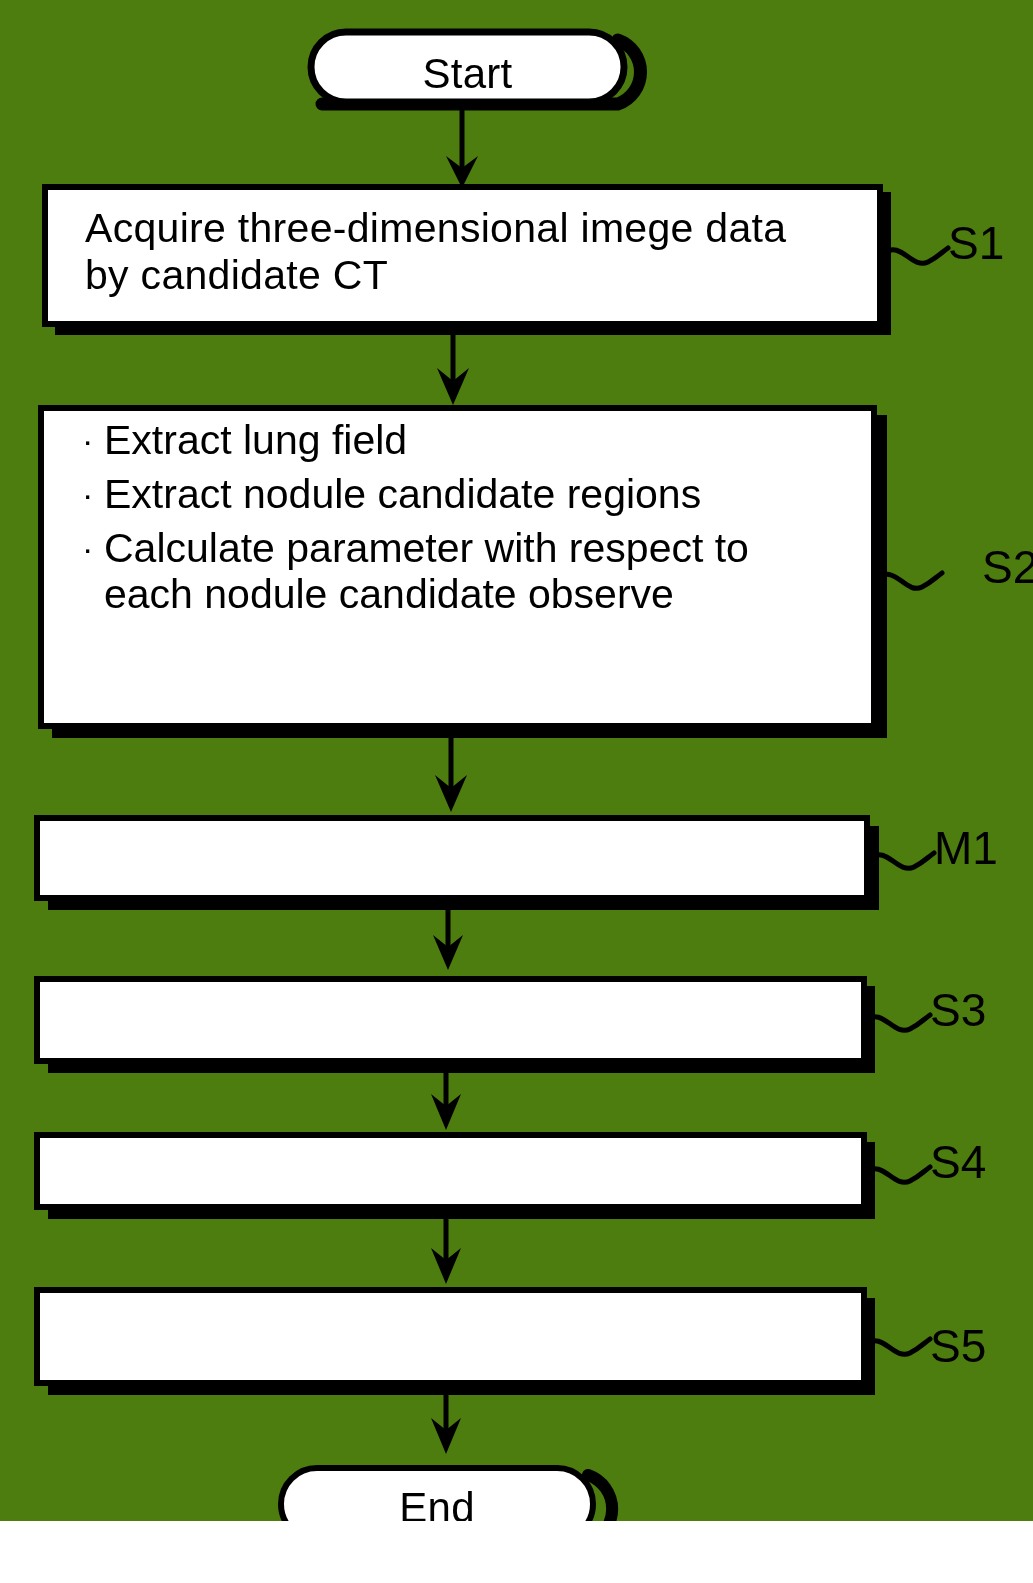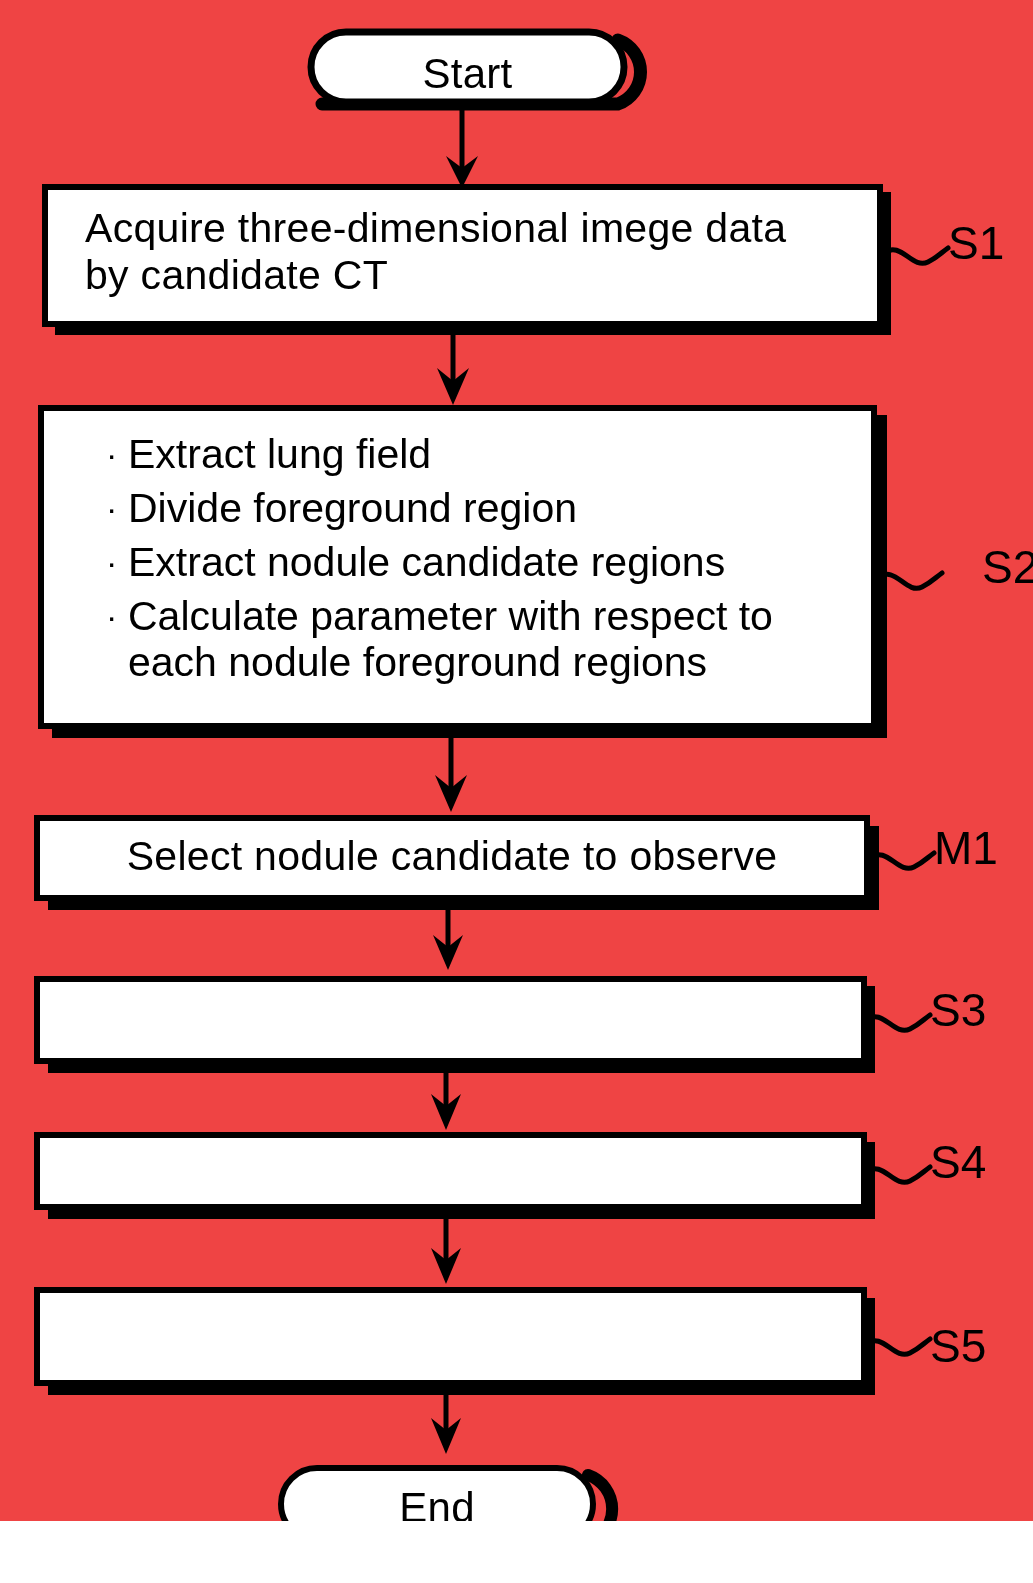--- a/index.html
+++ b/index.html
@@ -8,21 +8,21 @@
     background: #ffffff;
   }
   body {
     font-family: "Liberation Sans", "DejaVu Sans", sans-serif;
     color: #000000;
   }
   #canvas {
     position: relative;
     width: 1033px;
     height: 1521px;
-    background: #ef4444;
+    background: #4d7c0f;
     overflow: hidden;
     text-decoration: underline;
   }
   #flow-svg {
     position: absolute;
     left: 0;
     top: 0;
     width: 1033px;
     height: 1583px;
     display: block;
@@ -176,30 +176,28 @@
 
   </svg>
 
   <div class="node-text terminal-label" style="left:311px; top:50px; width:313px;">Start</div>
 
   <div class="node-text process-label" style="left:85px; top:205px; width:780px;">Acquire three-dimensional imege data</div>
   <div class="node-text process-label" style="left:85px; top:252px; width:780px;">by candidate CT</div>
 
   <div class="step-ref" style="left:948px; top:216px;">S1</div>
 
-  <div class="bullet-list" style="left:82px; top:432px; width:790px;margin-left:24px;">
+  <div class="bullet-list" style="left:82px; top:418px; width:790px;">
     <span class="bullet-row"><span class="bullet-dot">·</span><span class="bullet-txt">Extract lung field</span></span>
-    <span class="bullet-row"><span class="bullet-dot">·</span><span class="bullet-txt">Divide foreground region</span></span>
     <span class="bullet-row"><span class="bullet-dot">·</span><span class="bullet-txt">Extract nodule candidate regions</span></span>
-    <span class="bullet-row"><span class="bullet-dot">·</span><span class="bullet-txt">Calculate parameter with respect to</span><span class="bullet-cont">each nodule foreground regions</span></span>
+    <span class="bullet-row"><span class="bullet-dot">·</span><span class="bullet-txt">Calculate parameter with respect to</span><span class="bullet-cont">each nodule candidate observe</span></span>
   </div>
 
   <div class="step-ref" style="left:942px; top:540px;margin-left:40px;">S2</div>
 
-  <div class="node-text process-label centered" style="left:37px; top:833px; width:830px;">Select nodule candidate to observe</div>
   <div class="step-ref" style="left:934px; top:821px;">M1</div>
 
   <div class="step-ref" style="left:930px; top:983px;">S3</div>
 
   <div class="step-ref" style="left:930px; top:1135px;">S4</div>
 
   <div class="step-ref" style="left:930px; top:1307px;margin-top:12px;">S5</div>
 
   <div class="node-text terminal-label" style="left:281px; top:1484px; width:312px;">End</div>
 

